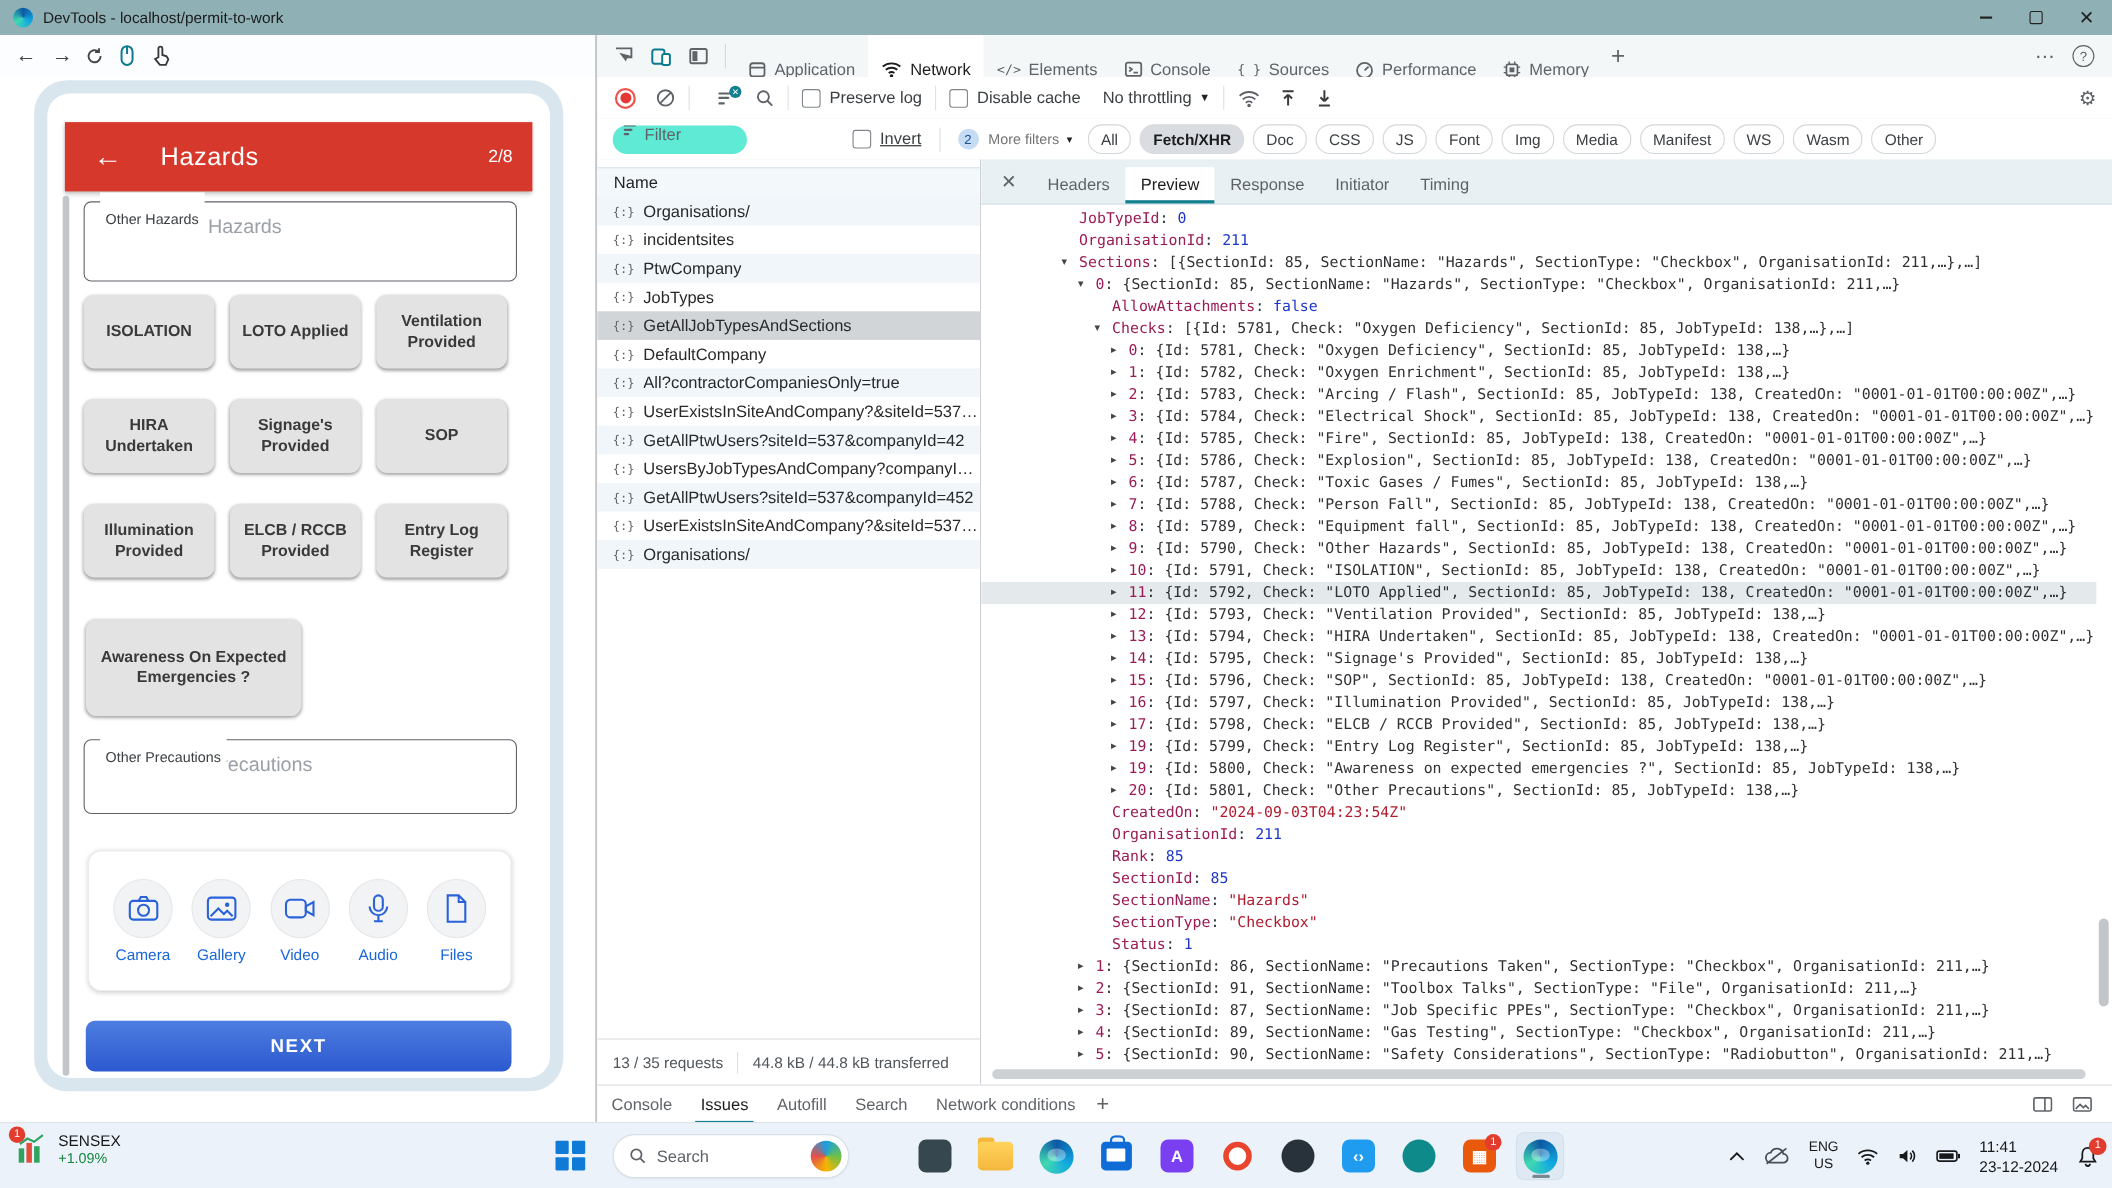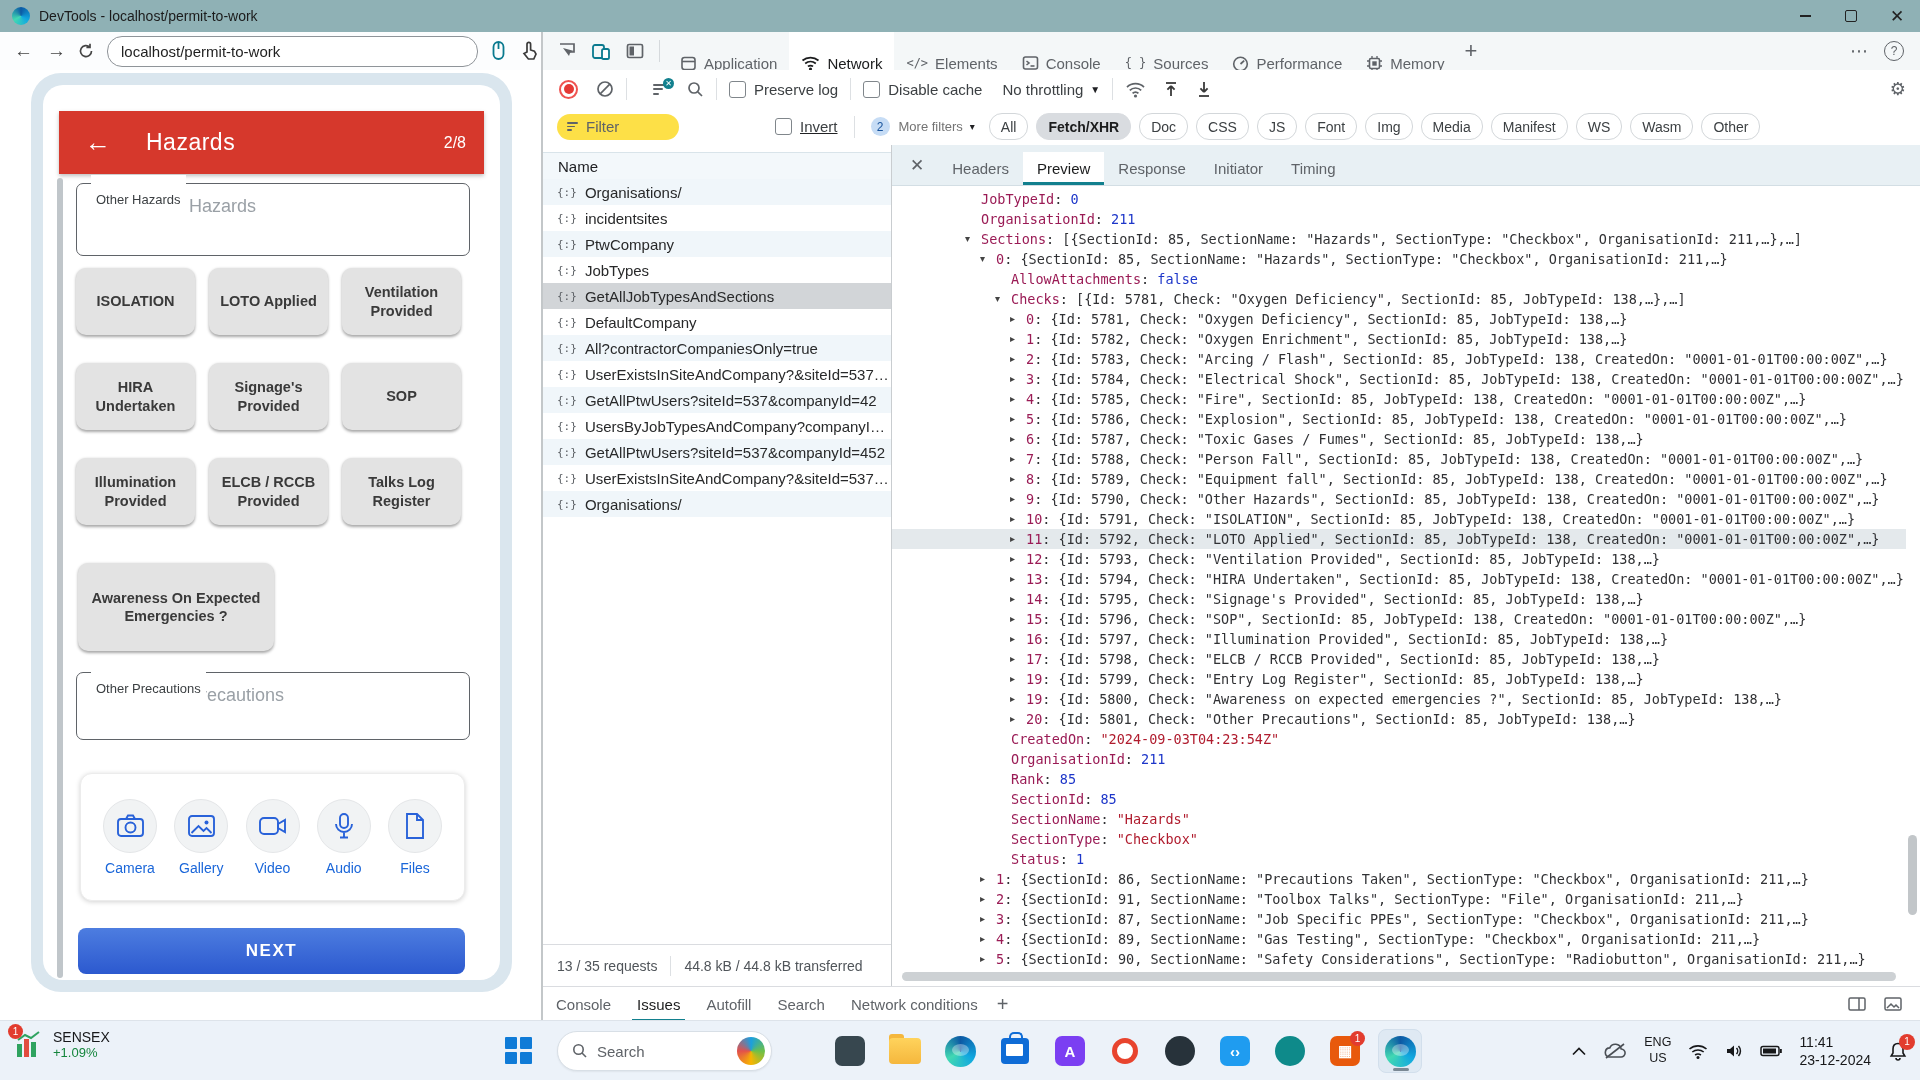--- a/index.html
+++ b/index.html
@@ -50,22 +50,22 @@
   .tl-label{font-size:15px;color:#3c4043;margin-left:8px;}
   .caret{font-size:10px;color:#202124;margin-left:7px;}
   .filt-wrap{position:relative;margin-left:14px;display:flex;flex-direction:column;gap:2.5px;}
   .filt-wrap i{display:block;height:2px;background:#5f6368;border-radius:1px;}
   .filt-badge{position:absolute;right:-7px;top:-6px;width:11px;height:11px;border-radius:50%;background:#12808e;
       color:#fff;font-size:8px;display:flex;align-items:center;justify-content:center;}
   .gear{position:absolute;right:14px;font-size:18px;color:#5f6368;}
   
   #dt-filterbar{left:543px;top:108px;width:1377px;height:37px;background:#fff;border-bottom:1px solid #e8eaec;
       display:flex;align-items:center;}
-  #filter-pill{margin-left:14px;width:112px;height:26px;border-radius:13px;background:#fde047;display:flex;
-      align-items:center;padding-left:10px;gap:8px;color:#5f6368;font-size:15px;}
+  #filter-pill{margin-left:14px;width:112px;height:26px;border-radius:13px;background:#5eead4;display:flex;
+      padding-left:10px;gap:8px;color:#5f6368;font-size:15px;}
   .fbars{display:flex;flex-direction:column;gap:2px;}
   .fbars i{display:block;height:1.8px;background:#5f6368;border-radius:1px;}
   #invert-wrap{margin-left:96px;display:flex;align-items:center;text-decoration:underline;}
   .fb-sep{width:1px;height:22px;background:#dde0e3;margin:0 16px;}
   .badge2{width:19px;height:19px;border-radius:50%;background:#c6dcf5;color:#17539c;font-size:12px;
       display:flex;align-items:center;justify-content:center;}
   .morefilters{font-size:13px;color:#737373;margin-left:9px;}
   #chips{display:flex;align-items:center;gap:8px;margin-left:14px;}
   .chip{height:25px;border:1px solid #d3d7da;border-radius:13px;padding:0 11px;display:flex;align-items:center;
       font-size:14px;color:#3c4043;background:#fff;white-space:nowrap;}
@@ -207,23 +207,20 @@
 </div>
 
 <div class="abs" id="navbar">
   <span class="navic">←</span>
   <span class="navic fwd">→</span>
   <span class="navsvg">
     <svg width="18" height="18" viewBox="0 0 18 18">
         <path d="M14.5 9a5.5 5.5 0 1 1-1.7-3.9M13 1.8v3.6H9.4" fill="none" stroke="#454545" stroke-width="1.7"></path>
       </svg>
   </span>
-  <div id="urlbox">
-      <span>localhost/permit-to-work</span>
-    </div>
   <span class="navsvg">
     <svg width="19" height="22" viewBox="0 0 19 22">
         <rect x="4.5" y="2" width="10" height="17" rx="5" fill="none" stroke="#0b7a8f" stroke-width="1.8"></rect>
         <line x1="9.5" y1="2" x2="9.5" y2="9" stroke="#0b7a8f" stroke-width="1.8"></line>
       </svg>
   </span>
   <span class="navsvg">
     <svg width="20" height="22" viewBox="0 0 20 22">
         <path d="M8 12V4.2a1.8 1.8 0 0 1 3.6 0V10l3.8 1.2 1.6 2.8-2.2 5H9.4L5 13.6z" fill="none" stroke="#3a3a3a" stroke-width="1.7"></path>
       </svg>
@@ -569,21 +566,21 @@
 
       <div id="hazgrid">
           <div class="hbtn">ISOLATION</div>
           <div class="hbtn">LOTO Applied</div>
           <div class="hbtn">Ventilation Provided</div>
           <div class="hbtn">HIRA Undertaken</div>
           <div class="hbtn">Signage's Provided</div>
           <div class="hbtn">SOP</div>
           <div class="hbtn">Illumination Provided</div>
           <div class="hbtn">ELCB / RCCB Provided</div>
-          <div class="hbtn">Talks Log Register</div>
+          <div class="hbtn">Entry Log Register</div>
         </div>
 
       <div class="hbtn" id="widebtn">Awareness On Expected Emergencies ?</div>
 
       <div class="fieldset" id="fs2">
         <span class="lg">Other Precautions</span>
         <div class="ph">Enter Other Precautions</div>
       </div>
 
       <div id="mediacard">

